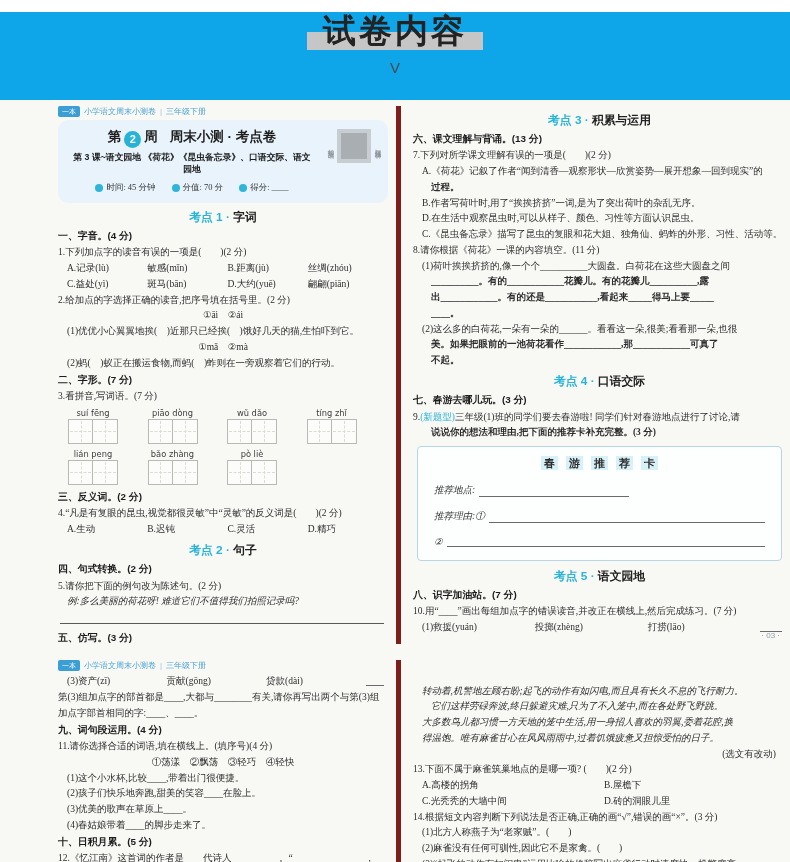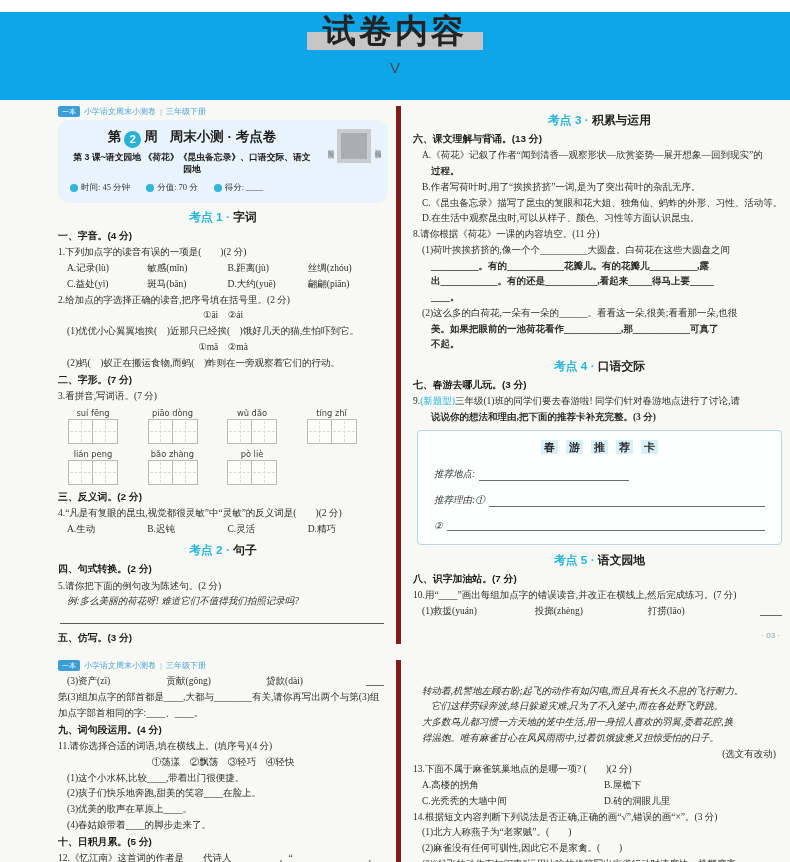--- a/index.html
+++ b/index.html
@@ -43,21 +43,21 @@
   .header-card { position:relative; background:#e8f3fb; border-radius:11px;
     padding:8px 74px 9px 12px; margin-bottom:4px; }
   .hc-title { text-align:center; font-family:"Liberation Sans",sans-serif;
     font-weight:bold; font-size:13.5px; color:#1e1e1e; }
   .week-circle { display:inline-block; width:17px; height:17px; border-radius:50%;
     background:#27b2d8; color:#fff; font-size:11px; line-height:17px; text-align:center;
     vertical-align:-2px; margin:0 3px; font-family:"Liberation Sans",sans-serif; }
   .hc-gap { display:inline-block; width:12px; }
   .hc-scope { text-align:center; font-weight:bold; font-size:8.8px; color:#202020;
     margin-top:4px; font-family:"Liberation Sans",sans-serif; }
-  .hc-meta { display:flex; gap:16px; margin-top:6px;
+  .hc-meta { display:flex; justify-content:center; gap:16px; margin-top:6px;
     font-size:8.5px; color:#333; }
   .meta-item { display:flex; align-items:center; gap:3px; }
   .meta-icon { width:8px; height:8px; border-radius:50%; background:#2fb5da; display:inline-block; }
   .qr-wrap { position:absolute; right:6px; top:9px; display:flex; align-items:center; gap:2px; }
   .qr-text { writing-mode:vertical-rl; font-size:6.5px; color:#8d9298; letter-spacing:1px; }
   .qr-box { width:34px; height:34px; background:#a9aeb3; border:4px solid #c8cdd1; }
 
   
   .kaodian { text-align:center; font-family:"Liberation Sans",sans-serif; font-weight:bold;
     font-size:11.8px; margin:7px 0 3px; }
@@ -256,25 +256,26 @@
             <div class="ln italic">例:多么美丽的荷花呀! 难道它们不值得我们拍照记录吗?</div>
             <div class="blankline"></div>
             <div class="ln sec">五、仿写。(3 分)</div>
           </div>
       </div>
 
       <div class="col-r">
         <div id="p2a">
             <div class="kaodian"><span class="ka">考点 3 · </span><span class="kb">积累与运用</span></div>
             <div class="ln sec">六、课文理解与背诵。(13 分)</div>
+            <div class="ln q">7.下列对所学课文理解有误的一项是(　　)(2 分)</div>
             <div class="ln sub">A.《荷花》记叙了作者“闻到清香—观察形状—欣赏姿势—展开想象—回到现实”的</div>
             <div class="ln sub2">过程。</div>
             <div class="ln sub">B.作者写荷叶时,用了“挨挨挤挤”一词,是为了突出荷叶的杂乱无序。</div>
+            <div class="ln sub">D.在生活中观察昆虫时,可以从样子、颜色、习性等方面认识昆虫。</div>
             <div class="ln sub">C.《昆虫备忘录》描写了昆虫的复眼和花大姐、独角仙、蚂蚱的外形、习性、活动等。</div>
-            <div class="ln sub">D.在生活中观察昆虫时,可以从样子、颜色、习性等方面认识昆虫。</div>
             <div class="ln q">8.请你根据《荷花》一课的内容填空。(11 分)</div>
             <div class="ln sub">(1)荷叶挨挨挤挤的,像一个个__________大圆盘。白荷花在这些大圆盘之间</div>
             <div class="ln sub2">__________。有的____________花瓣儿。有的花瓣儿__________,露</div>
             <div class="ln sub2">出____________。有的还是___________,看起来_____得马上要_____</div>
             <div class="ln sub2">____。</div>
             <div class="ln sub">(2)这么多的白荷花,一朵有一朵的______。看看这一朵,很美;看看那一朵,也很</div>
             <div class="ln sub2">美。如果把眼前的一池荷花看作____________,那____________可真了</div>
             <div class="ln sub2">不起。</div>
             <div class="kaodian"><span class="ka">考点 4 · </span><span class="kb">口语交际</span></div>
             <div class="ln sec">七、春游去哪儿玩。(3 分)</div>

